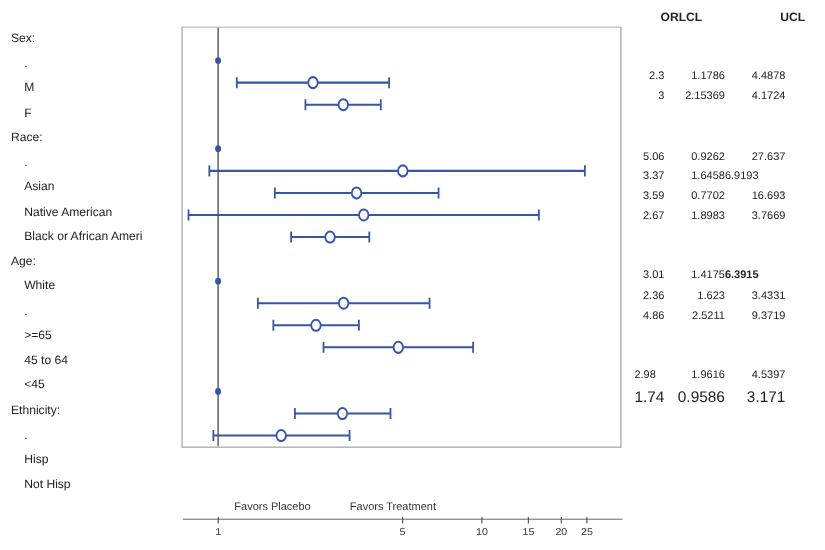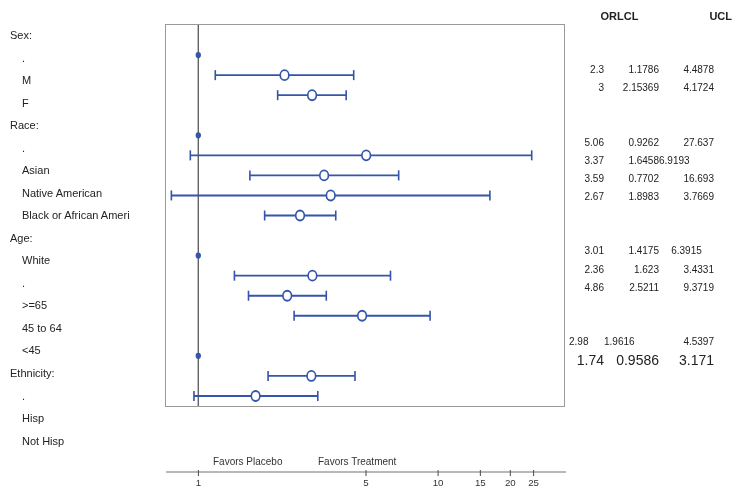--- a/index.html
+++ b/index.html
@@ -181,42 +181,42 @@
             <span style="width:55px; text-align:right;">3.7669</span>
           </div>
 
           <div style="height:16px;"></div>
 
           <div style="height:16px;"></div>
 
           <div style="height:16px; display:flex; align-items:center; font-size:10px;">
             <span style="width:35px; text-align:right;">3.01</span>
             <span style="width:55px; text-align:right;">1.4175</span>
-            <span style="width:55px; text-align:center;">6.3915</span>
+            <span style="width:55px; text-align:left;font-weight:bold;">6.3915</span>
           </div>
 
           <div style="height:16px; display:flex; align-items:center; font-size:10px;">
             <span style="width:35px; text-align:right;">2.36</span>
             <span style="width:55px; text-align:right;">1.623</span>
             <span style="width:55px; text-align:right;">3.4331</span>
           </div>
 
           <div style="height:16px; display:flex; align-items:center; font-size:10px;">
             <span style="width:35px; text-align:right;">4.86</span>
             <span style="width:55px; text-align:right;">2.5211</span>
             <span style="width:55px; text-align:right;">9.3719</span>
           </div>
 
           <div style="height:16px;"></div>
 
           <div style="height:16px;"></div>
 
           <div style="height:16px; display:flex; align-items:center; font-size:10px;">
-            <span style="width:35px; text-align:left;">2.98</span>
-            <span style="width:55px; text-align:left;">1.9616</span>
+            <span style="width:35px; text-align:center;">2.98</span>
+            <span style="width:55px; text-align:right;">1.9616</span>
             <span style="width:55px; text-align:right;">4.5397</span>
           </div>
 
           <div style="height:16px; display:flex; align-items:center; font-size:14px;">
             <span style="width:35px; text-align:right;">1.74</span>
             <span style="width:55px; text-align:right;">0.9586</span>
             <span style="width:55px; text-align:right;">3.171</span>
           </div>
         </div>
       </div>

